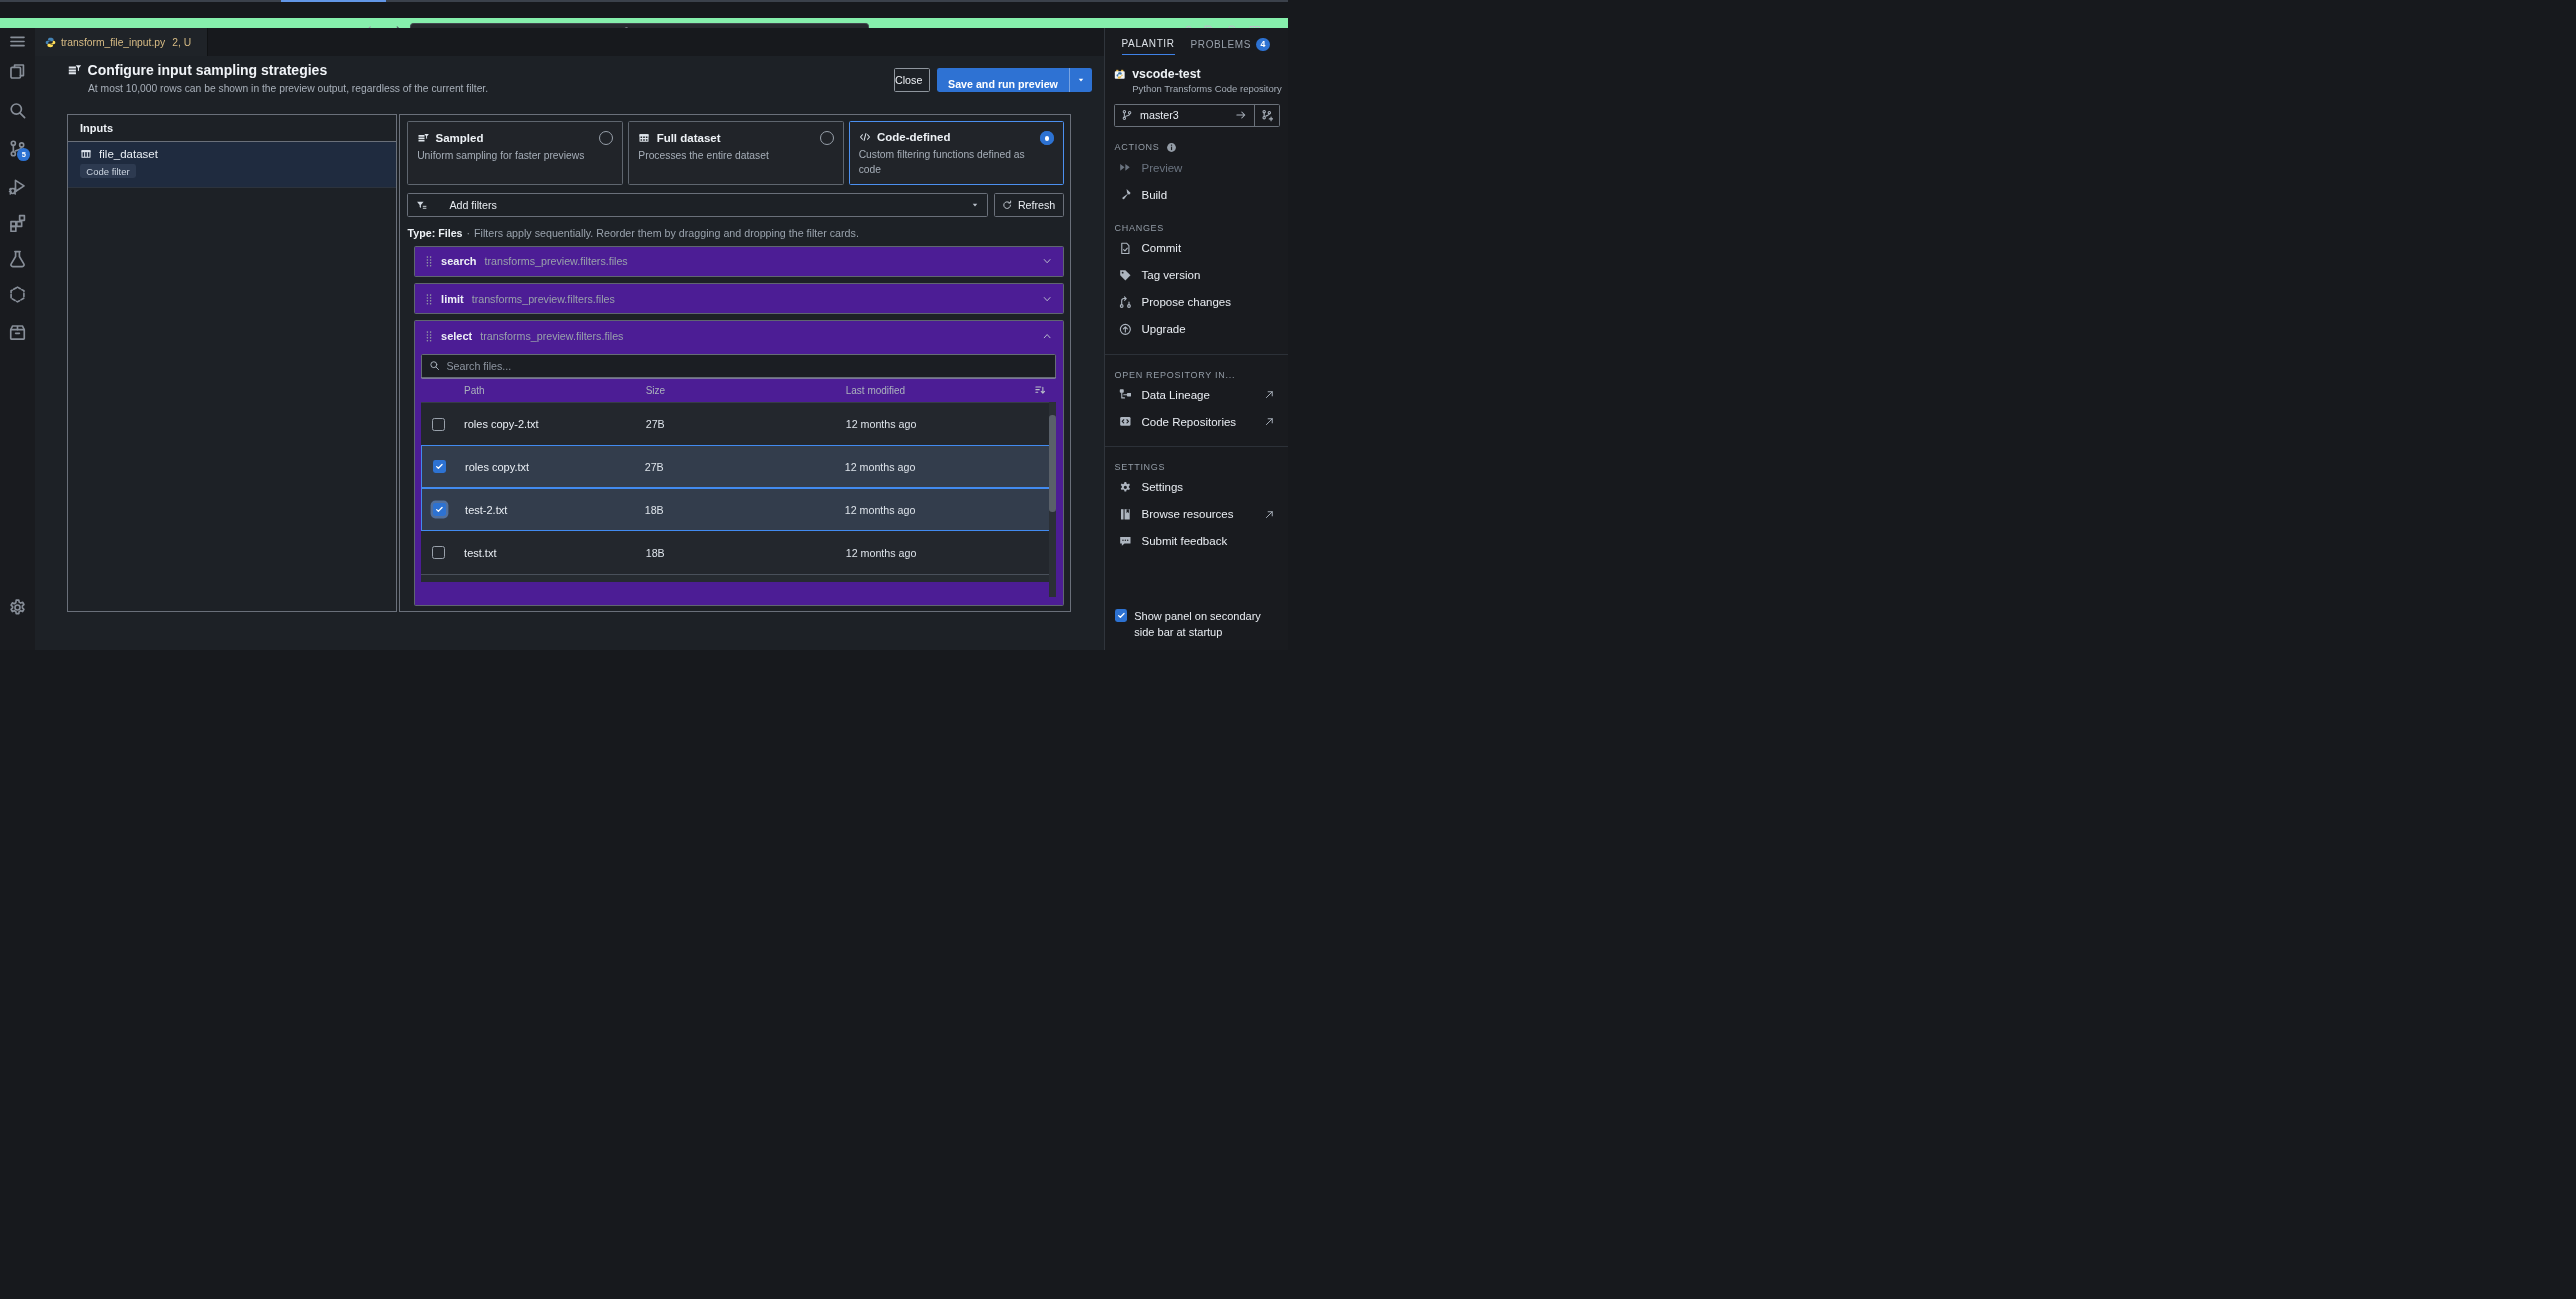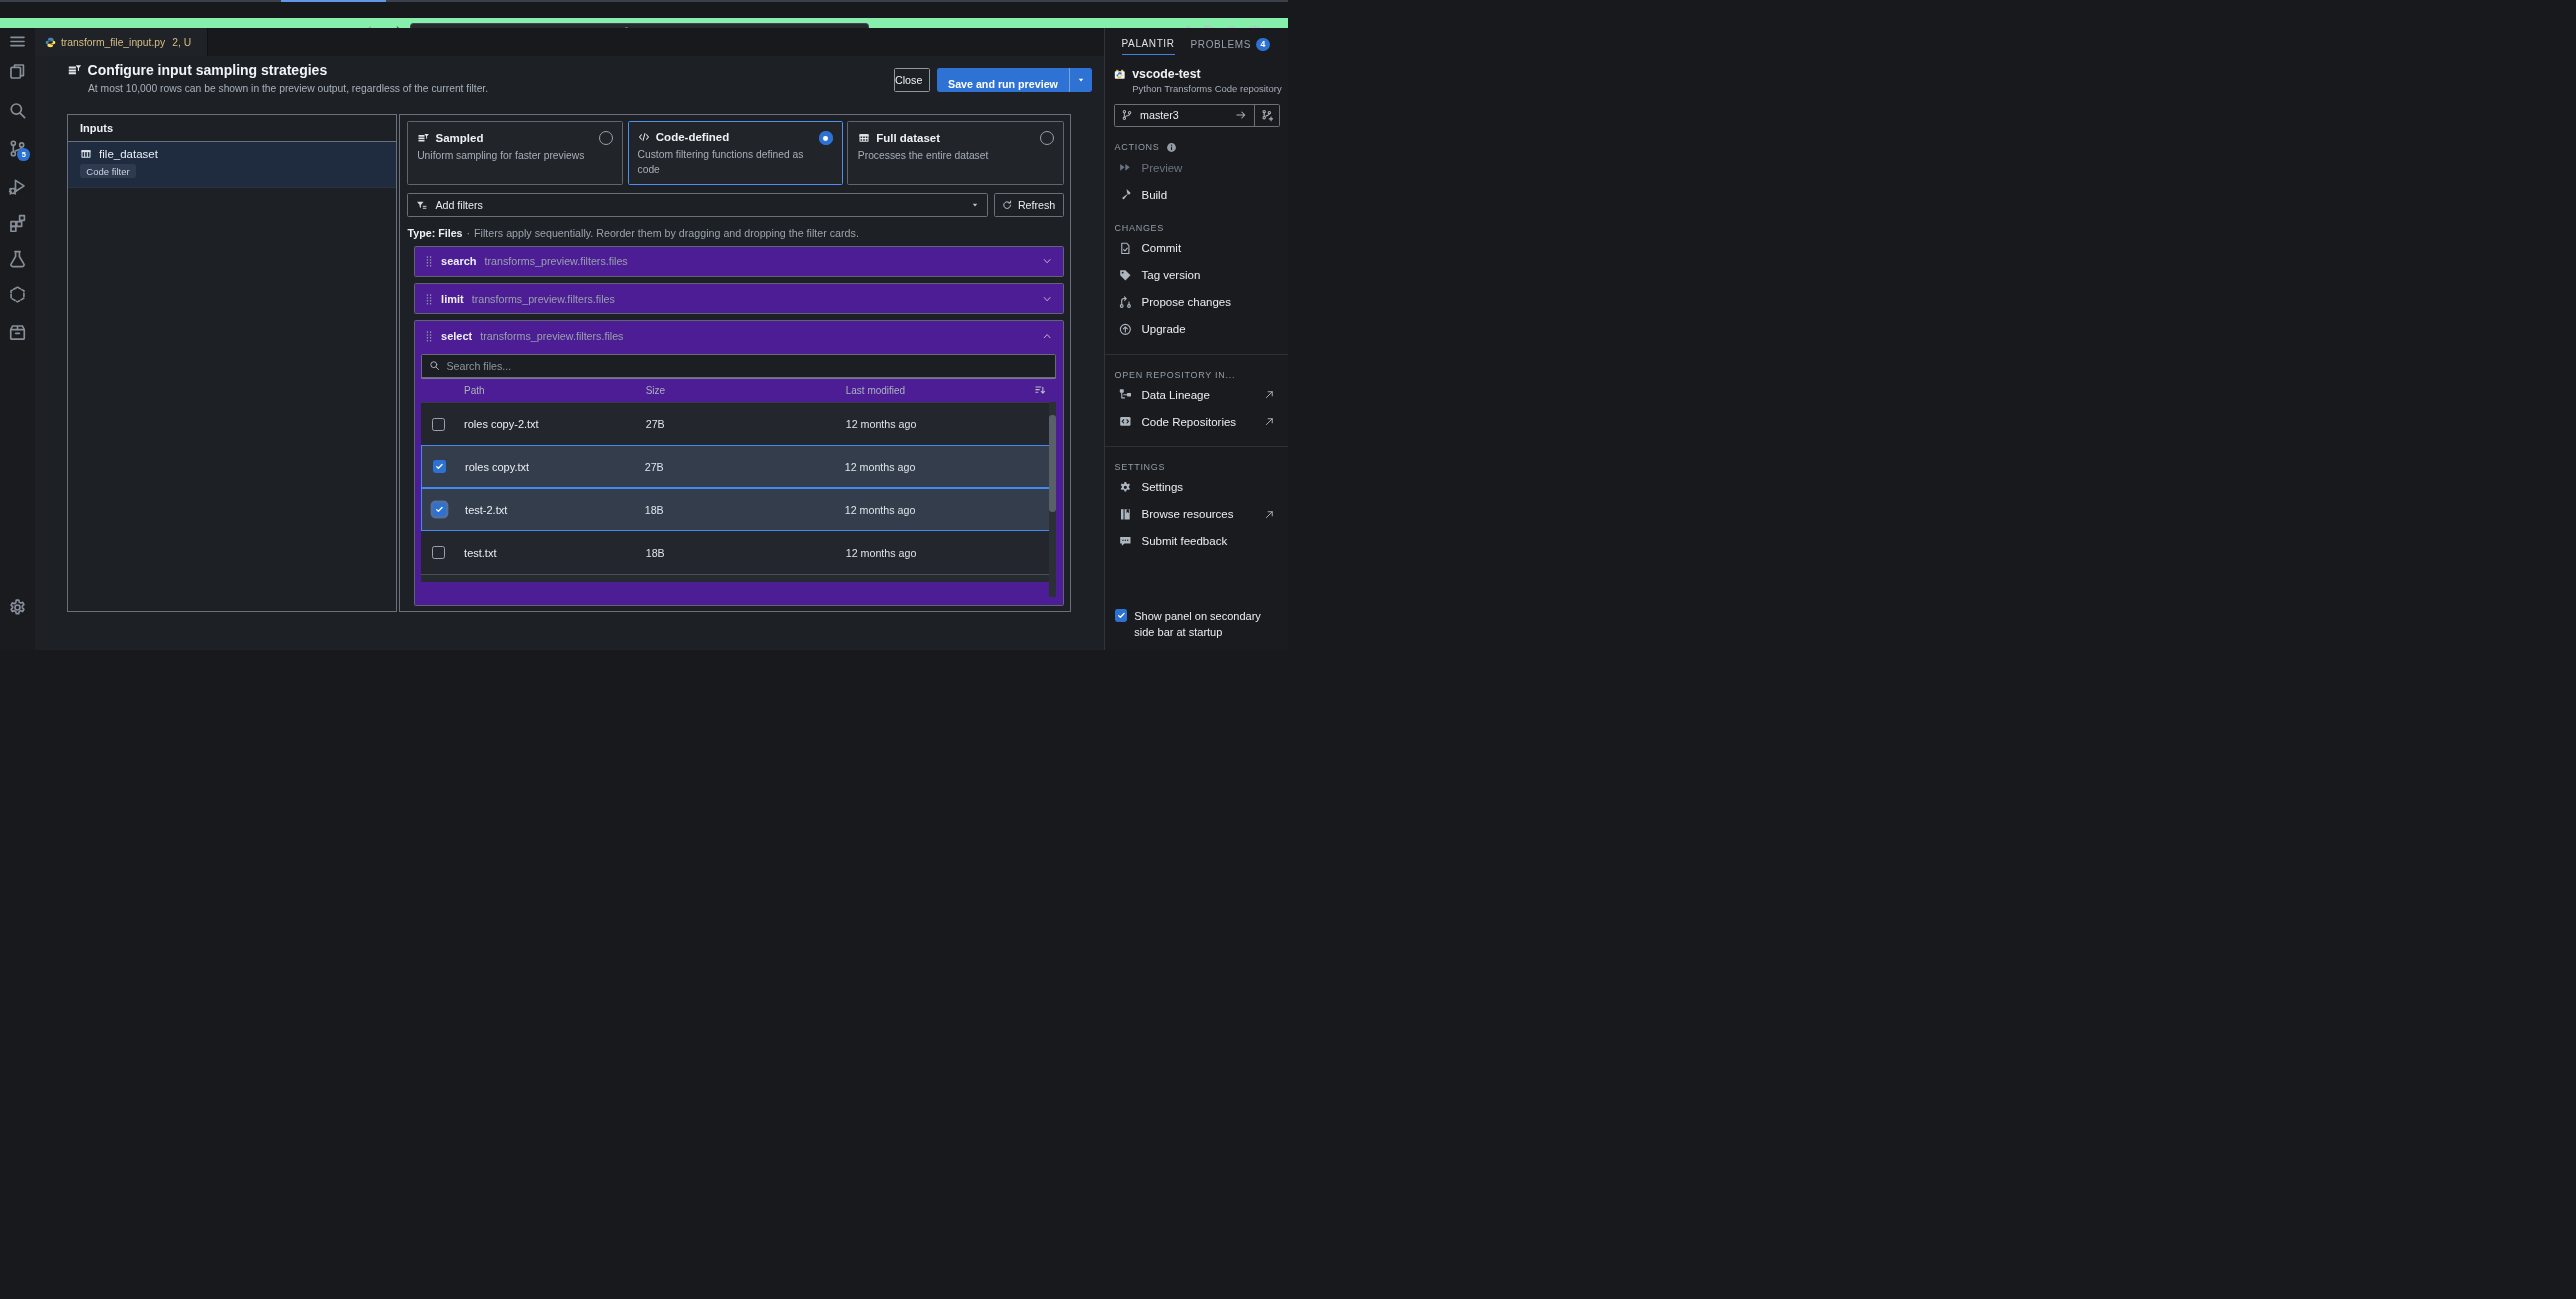--- a/index.html
+++ b/index.html
@@ -80,21 +80,21 @@
   .scard .cname { font-size:11.5px; font-weight:600; color:#eef2f6; }
   .scard .cdesc { margin-top:5.5px; font-size:10.3px; line-height:1.4; color:#a6aeb8; padding-right:27px; }
   .radio { position:absolute; top:8.7px; right:8.7px; width:14.3px; height:14.3px; border-radius:50%;
     border:1.2px solid #98a0aa; background:transparent; }
   .radio.on { border:none; background:#2d72d2; box-shadow:inset 0 0 0 4px #2d72d2; }
   .radio.on::after { content:""; position:absolute; left:4.8px; top:4.8px; width:4.8px; height:4.8px;
     border-radius:50%; background:#fff; }
 
   #addrow { margin-top:8px; display:flex; gap:5.5px; height:24px; flex:none; }
   #addbar { flex:1; border:0.8px solid #6a707a; border-radius:1.6px; background:#1d2126; display:flex;
-    align-items:center; padding:0 8.7px; gap:8px; }
+    align-items:center; padding:0 8.7px; gap:22px; }
   #addbar .ficon { width:11px; height:11px; color:#cfd6de; }
   #addbar .albl { font-size:10.7px; color:#e8ecf1; }
   #addbar .acaret { margin-left:auto; color:#b9c0c9; width:8px; height:8px; }
   #refreshbtn { width:70px; border:0.8px solid #6a707a; border-radius:1.6px; display:flex; align-items:center;
     justify-content:center; gap:5.5px; font-size:10.7px; color:#e8ecf1; }
   #refreshbtn .ric { width:10.3px; height:10.3px; color:#cfd6de; }
 
   #typeline { margin:9.5px 0 0 0.8px; font-size:10.7px; color:#9aa3ad; flex:none; }
   #typeline .tl { font-weight:bold; color:#eef2f6; }
   #typeline .sep { margin:0 4px; }
@@ -363,44 +363,44 @@
                     <svg viewBox="0 0 16 16">
                         <path class="fl" d="M2 4h8v2.2H2z M2 7.2h8v2.2H2z M2 10.4h8v2.2H2z"></path>
                         <path class="fl" d="M9.8 2.6h6l-2.4 3v3.6l-1.2-.9V5.6z"></path>
                       </svg>
                     </span>
                   <span class="cname">Sampled</span>
                 </div>
                 <div class="cdesc">Uniform sampling for faster previews</div>
                 <div class="radio"></div>
               </div>
-              <div class="scard selected">
-                <div class="trow">
-                  <span class="cicon">
-                    <svg viewBox="0 0 16 16" class="sk">
-                        <path d="M4.6 5L2 8l2.6 3 M11.4 5L14 8l-2.6 3 M9.2 3.5l-2.4 9"></path>
-                      </svg>
-                    </span>
-                  <span class="cname">Code-defined</span>
-                </div>
-                <div class="cdesc">Custom filtering functions defined as code</div>
-                <div class="radio on"></div>
-              </div>
               <div class="scard">
                 <div class="trow">
                   <span class="cicon">
                     <svg viewBox="0 0 16 16">
                         <path class="fl" d="M2 3h12v3H2z"></path>
                         <path class="sk" d="M2.7 3.7h10.6v8.6H2.7z M2.7 8.8h10.6 M6.2 6v6.3 M9.8 6v6.3"></path>
                       </svg>
                     </span>
                   <span class="cname">Full dataset</span>
                 </div>
                 <div class="cdesc">Processes the entire dataset</div>
                 <div class="radio"></div>
+              </div>
+              <div class="scard selected">
+                <div class="trow">
+                  <span class="cicon">
+                    <svg viewBox="0 0 16 16" class="sk">
+                        <path d="M4.6 5L2 8l2.6 3 M11.4 5L14 8l-2.6 3 M9.2 3.5l-2.4 9"></path>
+                      </svg>
+                    </span>
+                  <span class="cname">Code-defined</span>
+                </div>
+                <div class="cdesc">Custom filtering functions defined as code</div>
+                <div class="radio on"></div>
               </div>
             </div>
 
             <div id="addrow">
               <div id="addbar">
                 <span class="ficon">
                   <svg viewBox="0 0 16 16">
                       <path class="fl" d="M1.5 2.5h9.5L7.2 7.3v4.5L5.3 10V7.3z"></path>
                       <path class="sk" d="M10.5 9.2h4 M10.5 12h4"></path>
                     </svg>

